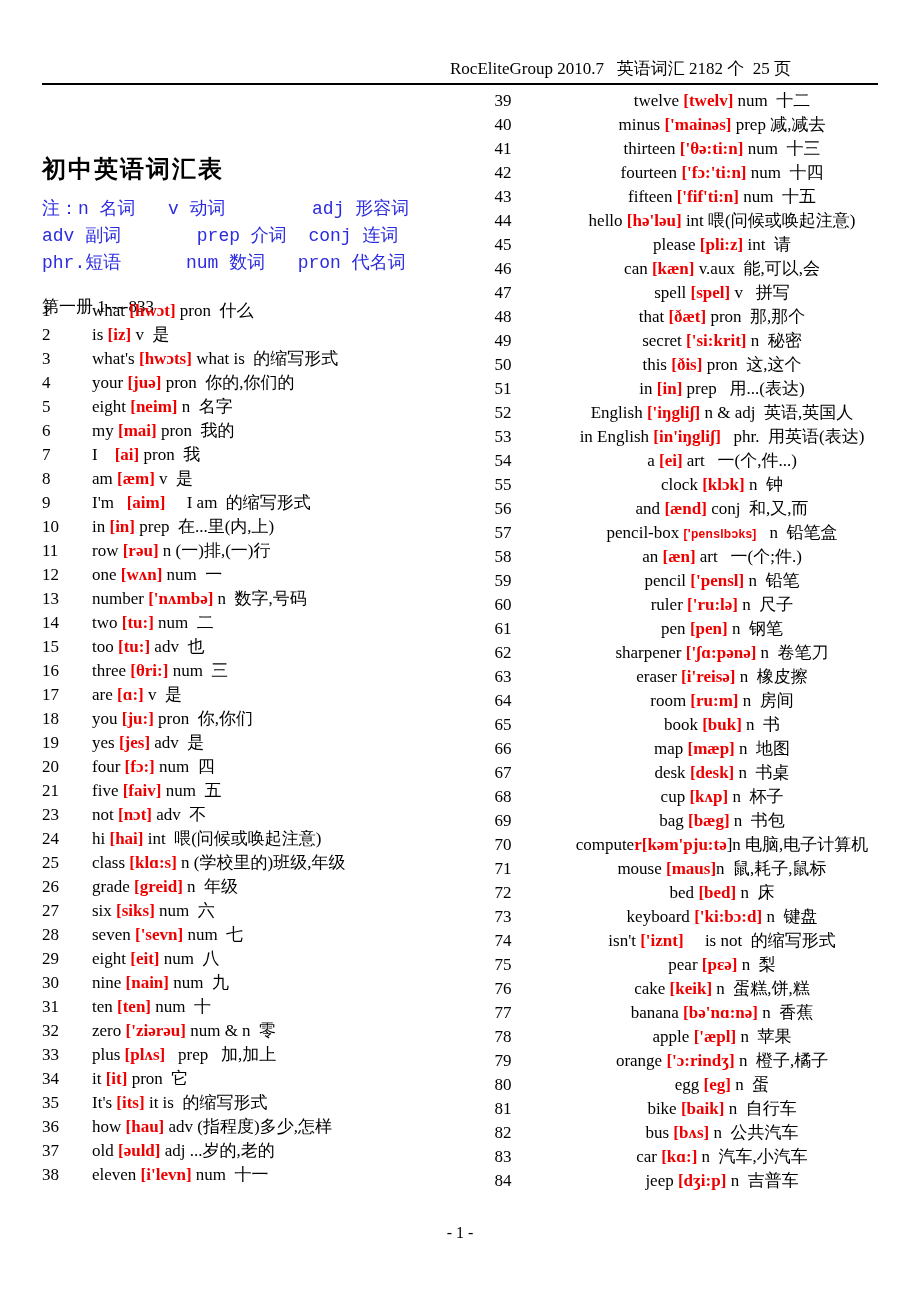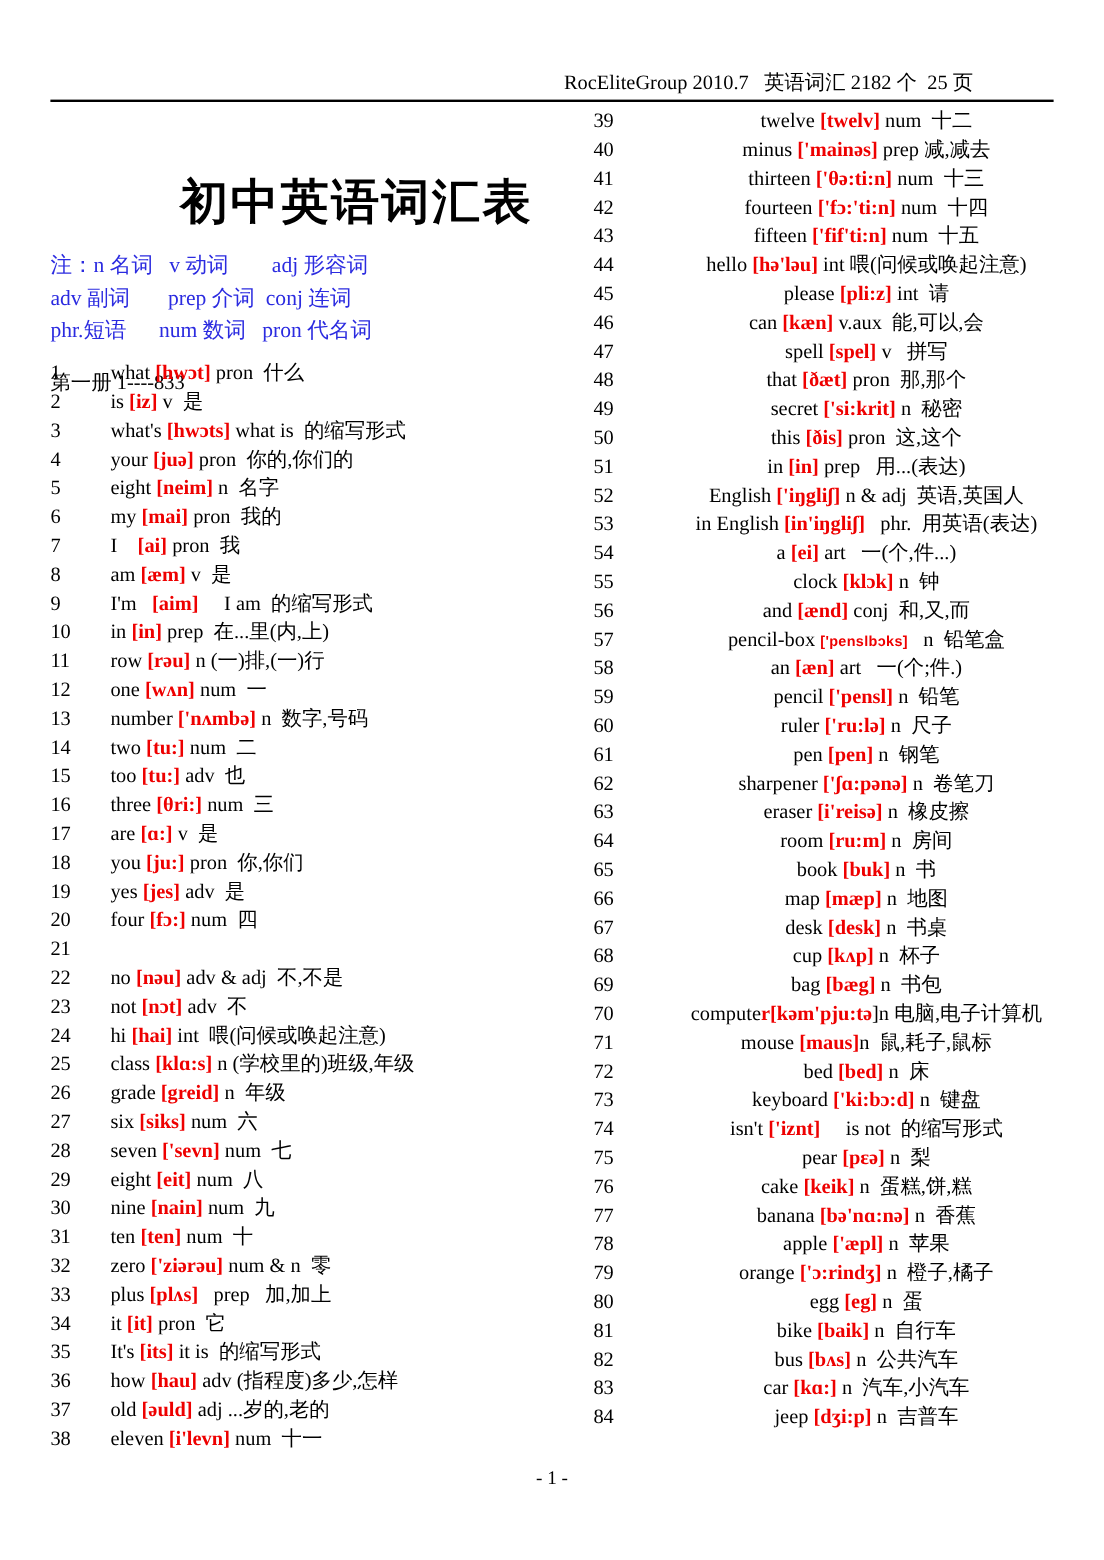--- a/index.html
+++ b/index.html
@@ -6,35 +6,35 @@
   body {
     width:920px; height:1300px;
     background:#ffffff;
     font-family:"Liberation Serif", serif;
     color:#000;
     position:relative;
     overflow:hidden;
   }
   .header-line {
     position:absolute; top:57px; left:450px; width:420px;
-    font-size:17px; white-space:pre-wrap;margin-left:20px;
+    font-size:17px; white-space:pre-wrap;
   }
   .rule {
     position:absolute; top:83px; left:42px; width:836px; height:2px;
     background:#000;
   }
   .left-block { position:absolute; left:42px; top:150px; width:402px; }
   .doc-title {
-    text-align:right; font-size:40px; font-weight:bold;
+    text-align:left; font-size:24px; font-weight:bold;
     font-family:"Liberation Sans", sans-serif;
     letter-spacing:2px; line-height:38px;
   }
   .legend {
-    margin-top:20px; color:#2b2be0;
-    font-family:Liberation Serif, serif;
+    margin-top:8px; color:#2b2be0;
+    font-family:Liberation Mono, monospace;
     font-size:18px; line-height:27px; white-space:pre-wrap;
   }
   .section-label { margin-top:18px; font-size:17px; }
   .entries { font-size:17px; line-height:24px; }
   .left-entries  { position:absolute; left:42px;  top:299px; width:430px; }
   .right-entries { position:absolute; left:478px; top:89px;  width:438px;text-align:center; }
   .row { display:flex; white-space:pre-wrap; height:24px; overflow:visible; }
   .row .num { width:50px; flex:none; }
   .row .txt { flex:1; }
   .phon { color:#ee0000; font-weight:bold; }
@@ -74,22 +74,21 @@
     <div class="row"><span class="num">11</span><span class="txt"><span>row </span><span class="phon">[rəu]</span><span> n (一)排,(一)行</span></span></div>
     <div class="row"><span class="num">12</span><span class="txt"><span>one </span><span class="phon">[wʌn]</span><span> num  一</span></span></div>
     <div class="row"><span class="num">13</span><span class="txt"><span>number </span><span class="phon">['nʌmbə]</span><span> n  数字,号码</span></span></div>
     <div class="row"><span class="num">14</span><span class="txt"><span>two </span><span class="phon">[tu:]</span><span> num  二</span></span></div>
     <div class="row"><span class="num">15</span><span class="txt"><span>too </span><span class="phon">[tu:]</span><span> adv  也</span></span></div>
     <div class="row"><span class="num">16</span><span class="txt"><span>three </span><span class="phon">[θri:]</span><span> num  三</span></span></div>
     <div class="row"><span class="num">17</span><span class="txt"><span>are </span><span class="phon">[ɑ:]</span><span> v  是</span></span></div>
     <div class="row"><span class="num">18</span><span class="txt"><span>you </span><span class="phon">[ju:]</span><span> pron  你,你们</span></span></div>
     <div class="row"><span class="num">19</span><span class="txt"><span>yes </span><span class="phon">[jes]</span><span> adv  是</span></span></div>
     <div class="row"><span class="num">20</span><span class="txt"><span>four </span><span class="phon">[fɔ:]</span><span> num  四</span></span></div>
-    <div class="row"><span class="num">21</span></div>
-    <div class="row"><span class="num">22</span><span class="txt"><span>no </span><span class="phon">[nəu]</span><span> adv &amp; adj  不,不是</span></span></div>
+    <div class="row"><span class="num">21</span><span class="txt"><span>five </span><span class="phon">[faiv]</span><span> num  五</span></span></div>
     <div class="row"><span class="num">23</span><span class="txt"><span>not </span><span class="phon">[nɔt]</span><span> adv  不</span></span></div>
     <div class="row"><span class="num">24</span><span class="txt"><span>hi </span><span class="phon">[hai]</span><span> int  喂(问候或唤起注意)</span></span></div>
     <div class="row"><span class="num">25</span><span class="txt"><span>class </span><span class="phon">[klɑ:s]</span><span> n (学校里的)班级,年级</span></span></div>
     <div class="row"><span class="num">26</span><span class="txt"><span>grade </span><span class="phon">[greid]</span><span> n  年级</span></span></div>
     <div class="row"><span class="num">27</span><span class="txt"><span>six </span><span class="phon">[siks]</span><span> num  六</span></span></div>
     <div class="row"><span class="num">28</span><span class="txt"><span>seven </span><span class="phon">['sevn]</span><span> num  七</span></span></div>
     <div class="row"><span class="num">29</span><span class="txt"><span>eight </span><span class="phon">[eit]</span><span> num  八</span></span></div>
     <div class="row"><span class="num">30</span><span class="txt"><span>nine </span><span class="phon">[nain]</span><span> num  九</span></span></div>
     <div class="row"><span class="num">31</span><span class="txt"><span>ten </span><span class="phon">[ten]</span><span> num  十</span></span></div>
     <div class="row"><span class="num">32</span><span class="txt"><span>zero </span><span class="phon">['ziərəu]</span><span> num &amp; n  零</span></span></div>

